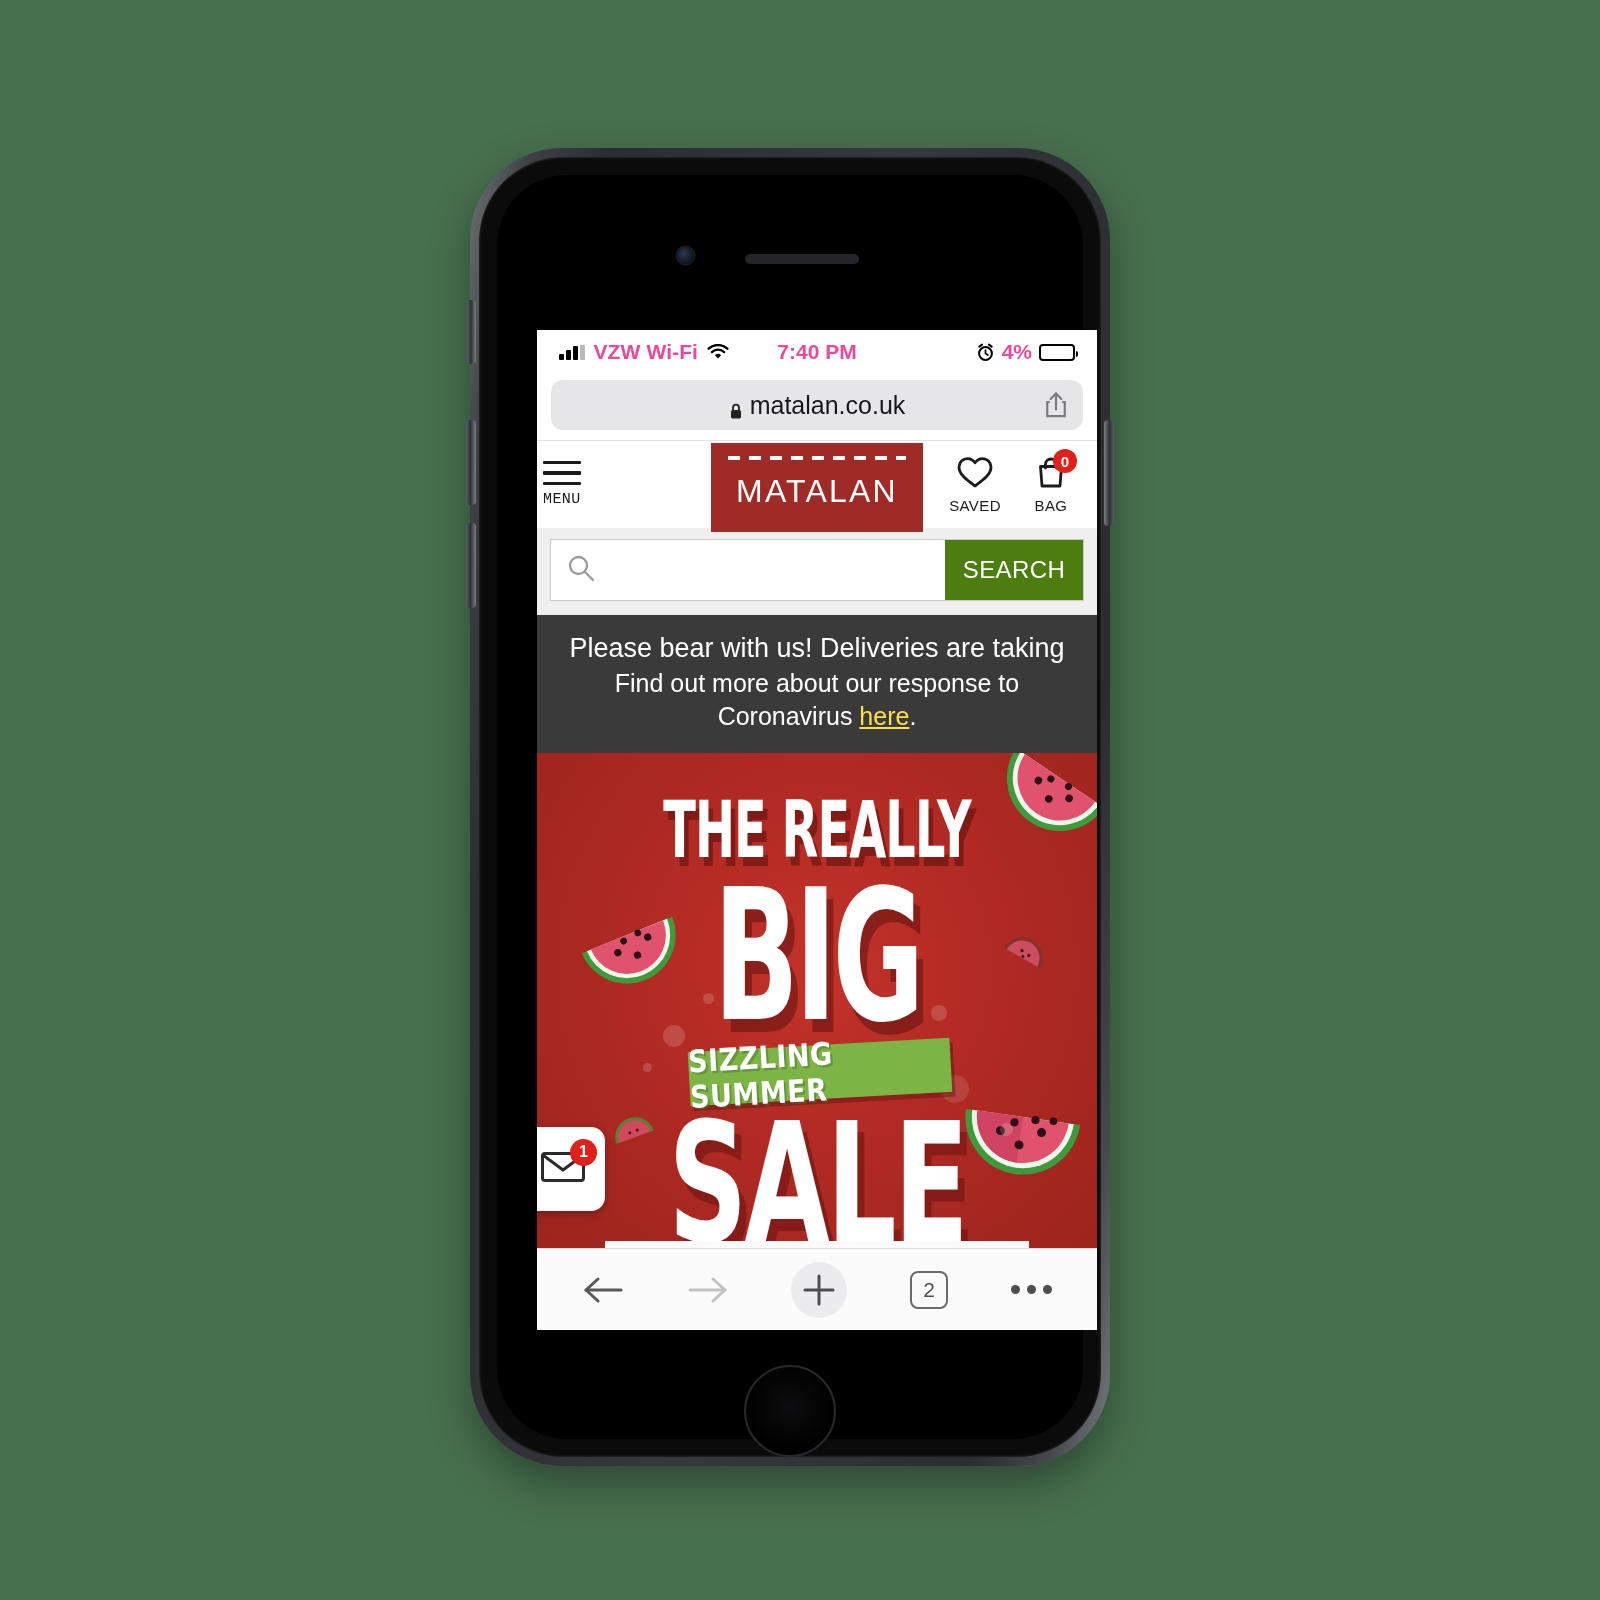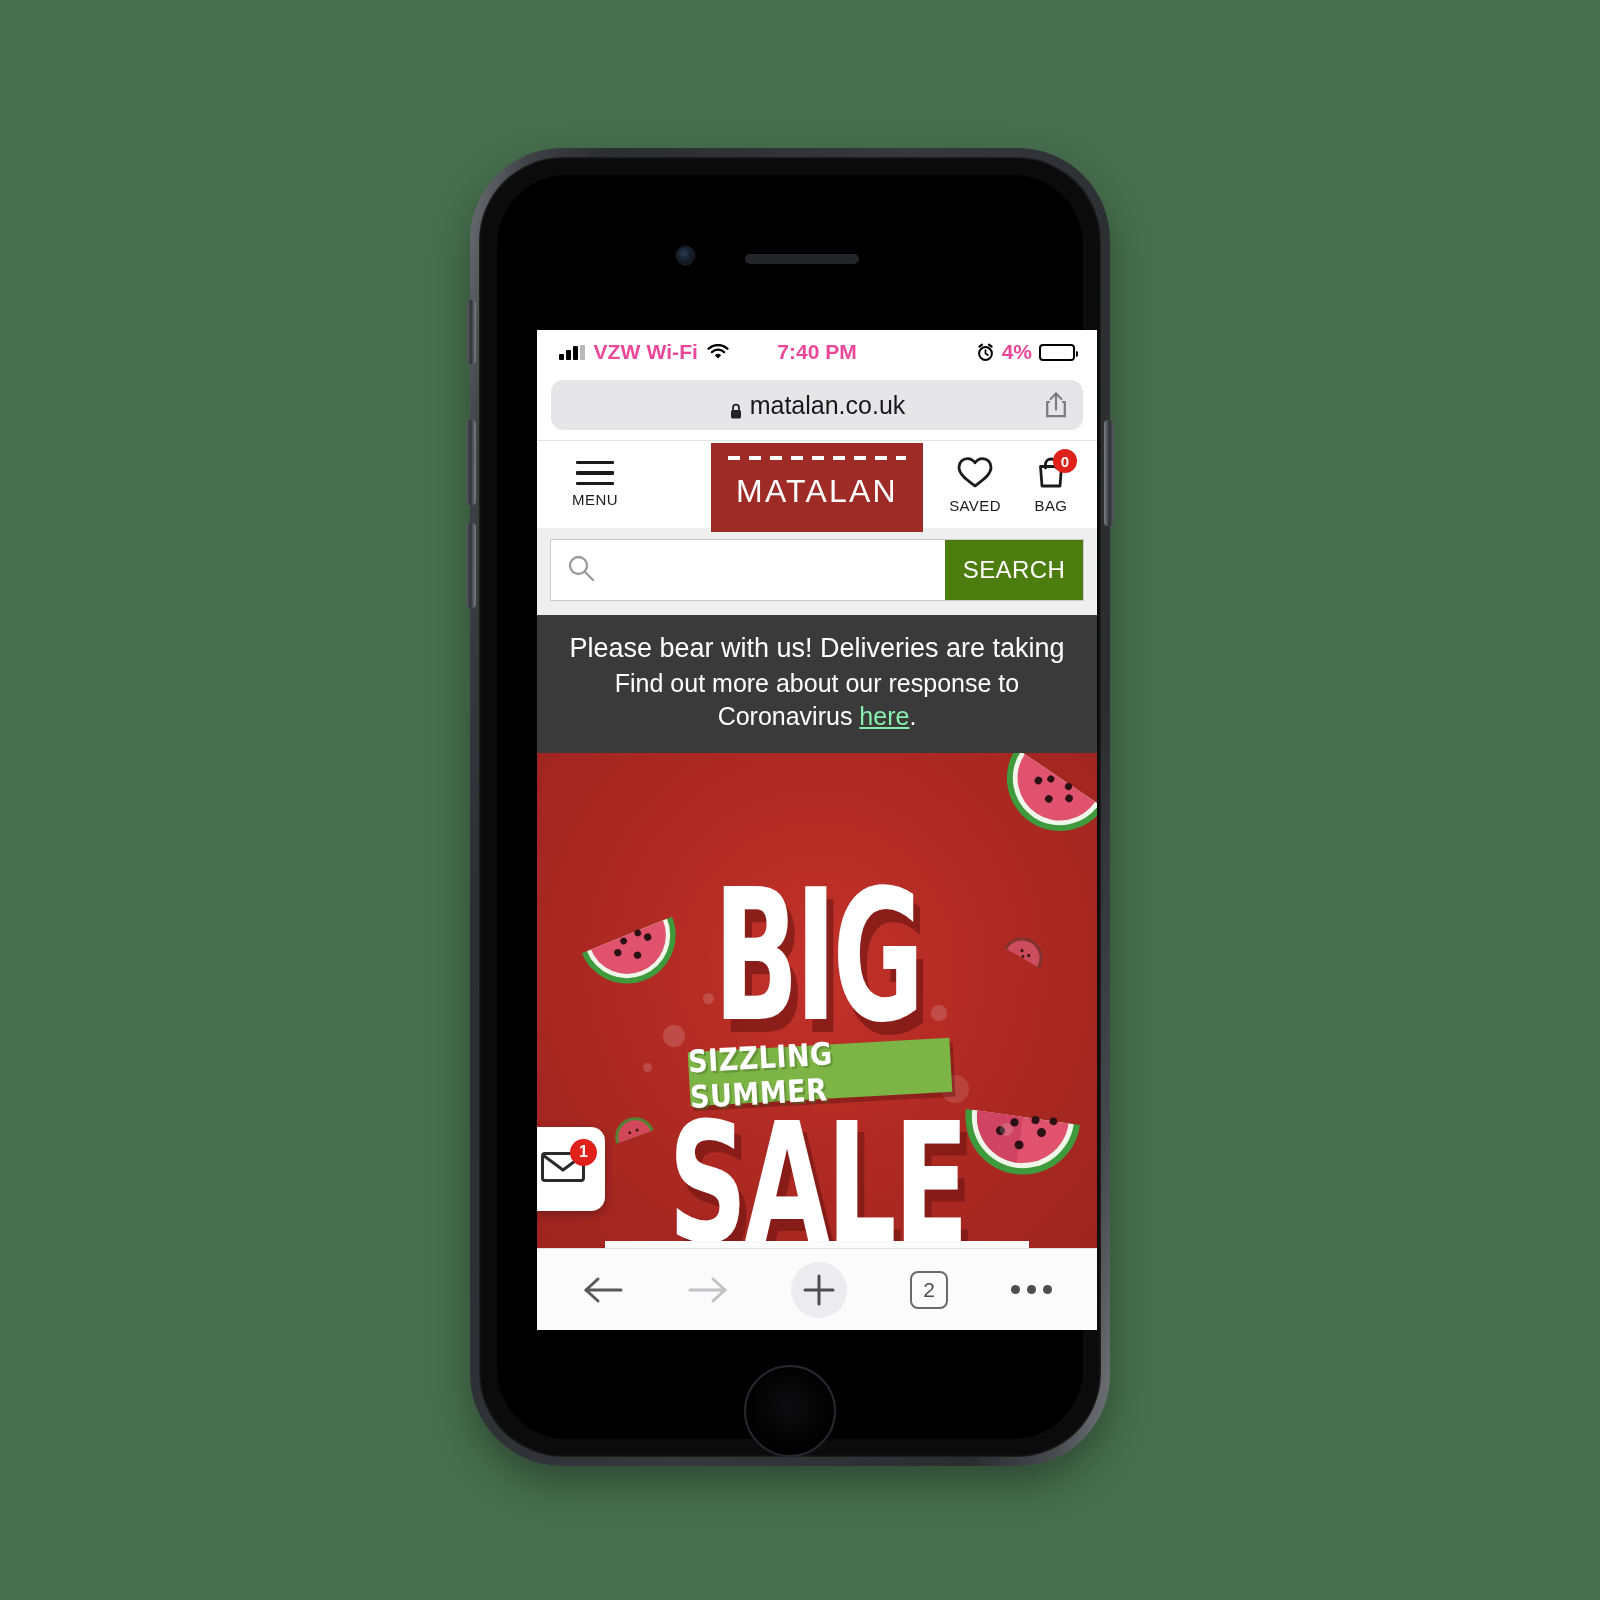--- a/index.html
+++ b/index.html
@@ -110,22 +110,22 @@
     position: absolute; right: 12px; top: 50%; transform: translateY(-50%);
     width: 30px; height: 32px;
   }
 
   
   .site-header {
     height: 88px; background: #fff; border-top: 1px solid #e3e3e3;
     display: flex; align-items: center; position: relative;
   }
   .menu-btn {
-    width: 104px; display:flex; flex-direction: column; align-items: center;
-    gap: 6px; margin-left: 6px;
+    width: 104px; display:flex; flex-direction: column; 
+    gap: 6px; margin-left: 6px; font-family: Liberation Mono, monospace;
   }
   .burger { width: 38px; }
   .burger span { display:block; height: 3.5px; background:#1b1b1b; margin-bottom: 7px; border-radius: 1px; }
   .burger span:last-child { margin-bottom: 0; }
   .nav-label { font-size: 15px; letter-spacing: .4px; color:#1b1b1b; font-weight: 500; }
   .logo-box {
     position: absolute; left: 50%; transform: translateX(-50%);
     top: 2px; width: 212px; height: 89px; background: #9e2b26;
     display:flex; align-items:center; justify-content:center;
   }
@@ -154,21 +154,21 @@
     width: 138px; background:#4d7c0f; color:#fff; font-size: 24px;
     display:flex; align-items:center; justify-content:center; letter-spacing:.4px;text-align:right;
   }
 
   
   .notice {
     background: #3a3a3a; color:#fff; text-align:center;
     padding: 16px 26px 20px; font-size: 27px; line-height: 1.32;
   }
   .notice .l2 { font-size: 25px; }
-  .notice a { color:#86efac; text-decoration: underline; }
+  .notice a { color:#fde047; text-decoration: underline; }
 
   
   .hero {
     position: relative; height: 510px; overflow: hidden;
     background: radial-gradient(ellipse at 50% 42%, #c3322a 0%, #b02a23 45%, #9c241e 100%);
   }
   .hero-title {
     position:absolute; left:0; right:0; top: 38px; text-align:center;
     color:#fff; font-family: "DejaVu Sans", sans-serif; font-weight: bold;
     letter-spacing: -1px;
@@ -431,20 +431,23 @@
                 <circle cx="58" cy="63" r="3.4" fill="#2b1116"></circle>
             </svg>
 
             <span class="dot d1"></span>
             <span class="dot d2"></span>
             <span class="dot d3"></span>
             <span class="dot d4"></span>
             <span class="dot d5"></span>
             <span class="dot d6"></span>
 
+            <div class="hero-title">
+              <span class="t-really">THE REALLY</span>
+            </div>
             <div class="t-big">BIG</div>
             <div class="sizzle">
               <span>SIZZLING SUMMER</span>
             </div>
             <div class="t-sale">SALE</div>
 
             <div class="hero-strip">
               <span>IN STORE &amp; ONLINE</span>
             </div>
 

